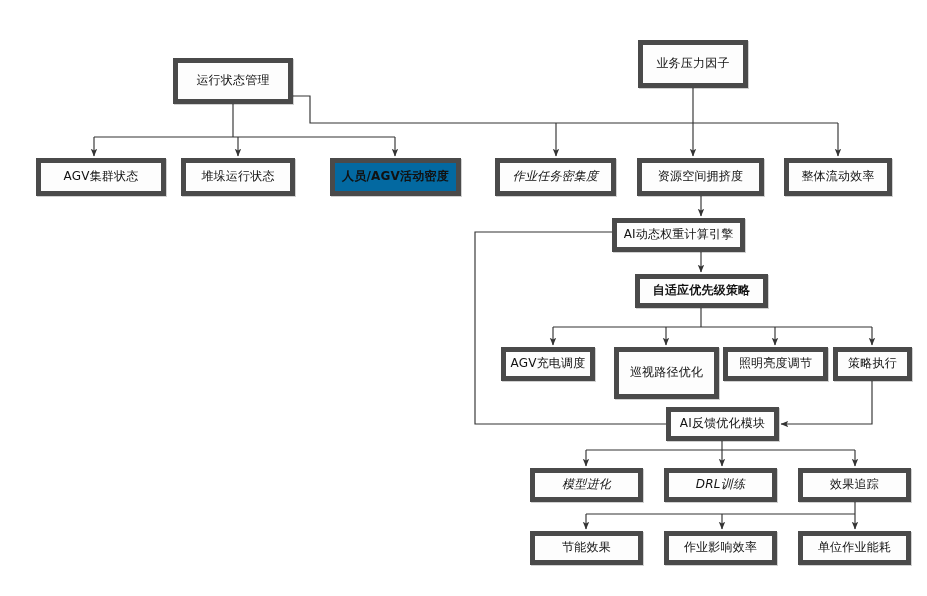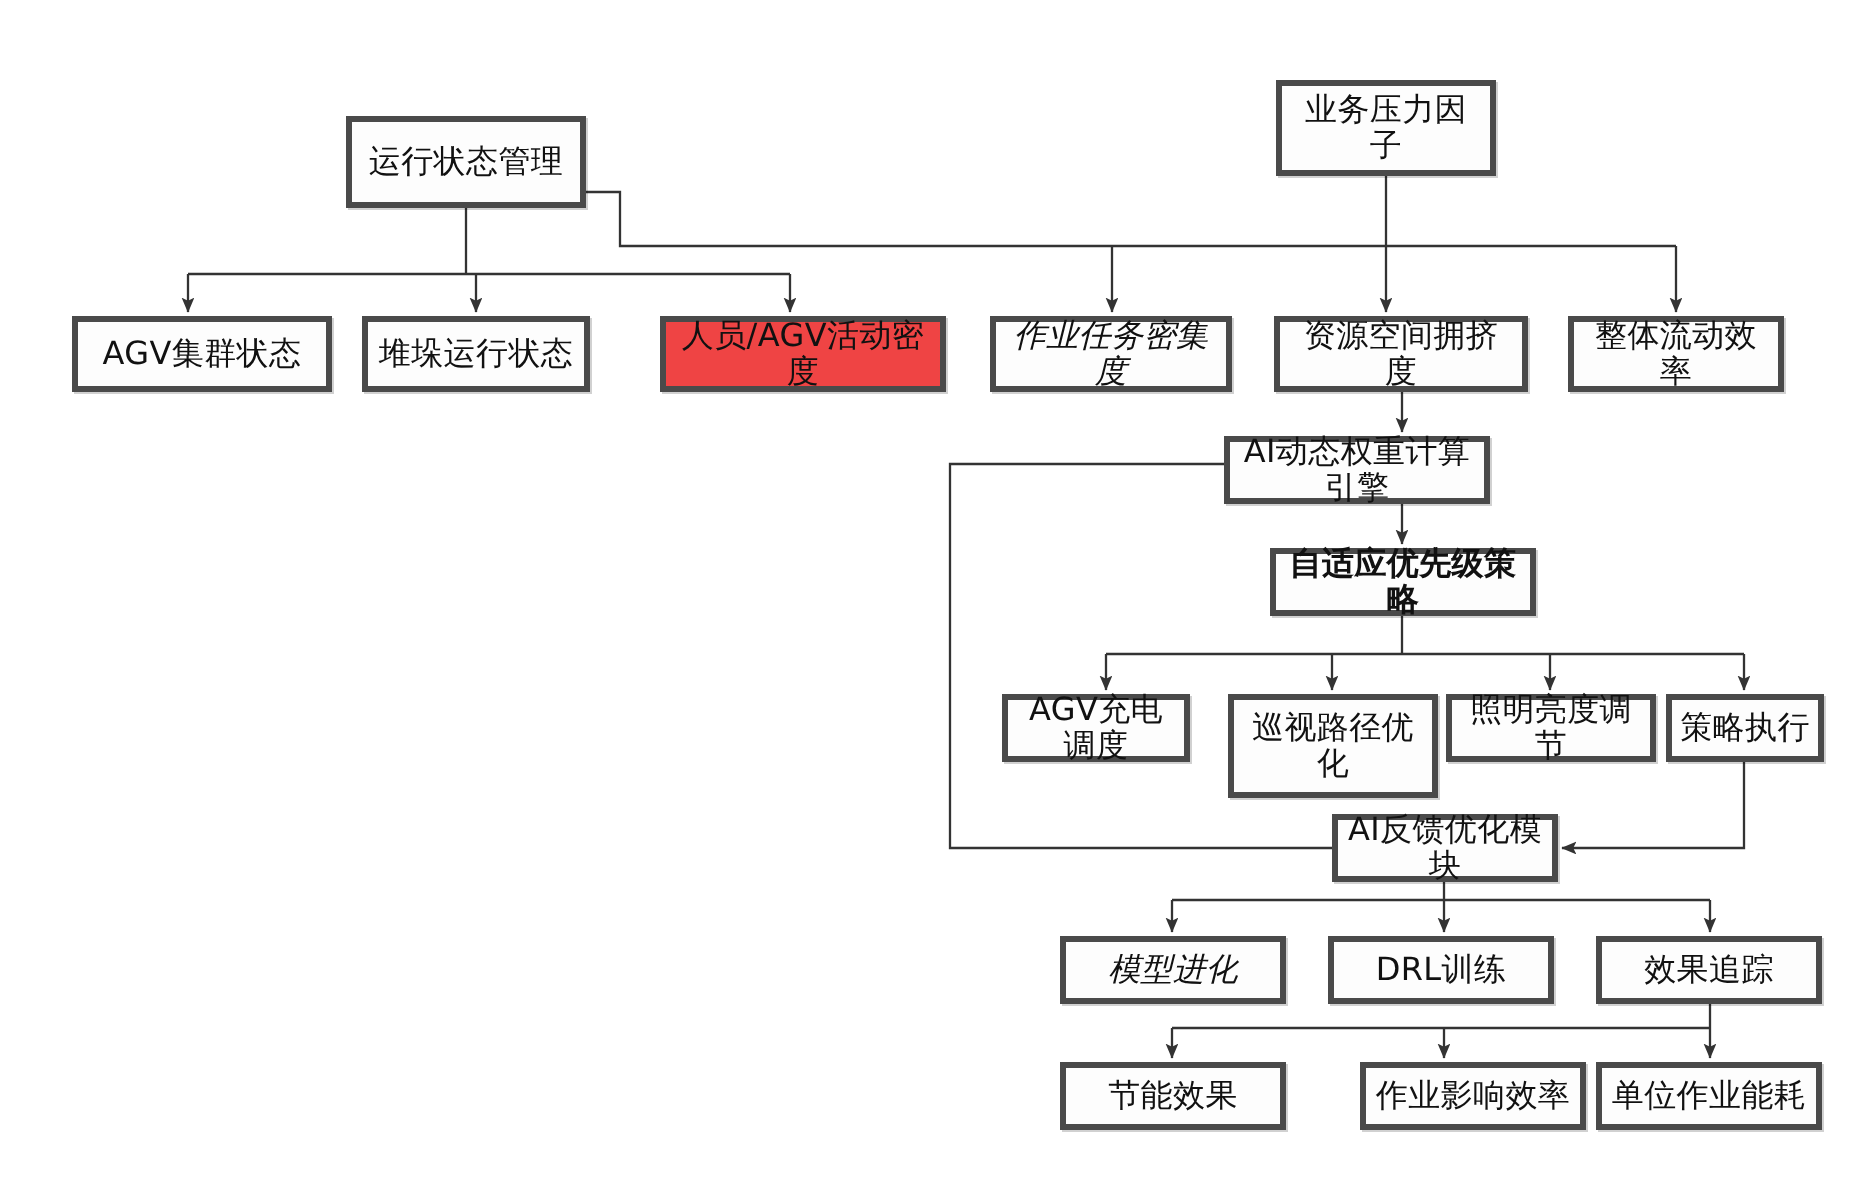--- a/index.html
+++ b/index.html
@@ -22,28 +22,28 @@
     position: absolute;
     left: 0;
     top: 0;
     width: 927px;
     height: 596px;
     pointer-events: none;
   }
   .node {
     position: absolute;
     box-sizing: border-box;
-    border: 3px solid #0ea5e9;
+    border: 5px solid #0ea5e9;
     background: #fdfdfd;
     display: flex;
     align-items: center;
     justify-content: center;
     text-align: center;
     color: #111111;
-    font-size: 16px;
+    font-size: 12px;
     line-height: 1.15;
     letter-spacing: 0.2px;
     padding: 2px 4px;
     box-shadow: 1px 1px 0 rgba(0,0,0,0.18);
   }
 </style>
 </head>
 <body>
 
 <div id="canvas">
@@ -97,31 +97,31 @@
       <path d="M722,514 L722,529" marker-end="url(#arw)"></path>
       <path d="M855,514 L855,529" marker-end="url(#arw)"></path>
     </g>
   </svg>
 
   <div id="nodes">
       <div class="node" style="left: 173px; top: 58px; width: 120px; height: 46px; border-color: rgb(74, 74, 74); background: rgb(253, 253, 253);">运行状态管理</div>
       <div class="node" style="left: 638px; top: 40px; width: 110px; height: 48px; border-color: rgb(74, 74, 74); background: rgb(253, 253, 253);">业务压力因子</div>
       <div class="node" style="left: 36px; top: 158px; width: 130px; height: 38px; border-color: rgb(74, 74, 74); background: rgb(253, 253, 253);">AGV集群状态</div>
       <div class="node" style="left: 181px; top: 158px; width: 114px; height: 38px; border-color: rgb(74, 74, 74); background: rgb(253, 253, 253);">堆垛运行状态</div>
-      <div class="node" style="left: 330px; top: 158px; width: 143px; height: 38px; border-color: rgb(74, 74, 74); background: #ef4444;">人员/AGV活动密度</div>
+      <div class="node" style="left: 330px; top: 158px; width: 131px; height: 38px; border-color: rgb(74, 74, 74); background: #0369a1; font-weight: bold;">人员/AGV活动密度</div>
       <div class="node" style="left: 495px; top: 158px; width: 121px; height: 38px; border-color: rgb(74, 74, 74); background: rgb(253, 253, 253); font-style: italic;">作业任务密集度</div>
       <div class="node" style="left: 637px; top: 158px; width: 127px; height: 38px; border-color: rgb(74, 74, 74); background: rgb(253, 253, 253);">资源空间拥挤度</div>
       <div class="node" style="left: 784px; top: 158px; width: 108px; height: 38px; border-color: rgb(74, 74, 74); background: rgb(253, 253, 253);">整体流动效率</div>
       <div class="node" style="left: 612px; top: 218px; width: 133px; height: 34px; border-color: rgb(74, 74, 74); background: rgb(253, 253, 253);">AI动态权重计算引擎</div>
       <div class="node" style="left: 635px; top: 274px; width: 133px; height: 34px; border-color: rgb(74, 74, 74); background: rgb(253, 253, 253); font-weight: bold;">自适应优先级策略</div>
       <div class="node" style="left: 501px; top: 347px; width: 94px; height: 34px; border-color: rgb(74, 74, 74); background: rgb(253, 253, 253);">AGV充电调度</div>
       <div class="node" style="left: 614px; top: 347px; width: 105px; height: 52px; border-color: rgb(74, 74, 74); background: rgb(253, 253, 253);">巡视路径优化</div>
       <div class="node" style="left: 723px; top: 347px; width: 105px; height: 34px; border-color: rgb(74, 74, 74); background: rgb(253, 253, 253);">照明亮度调节</div>
       <div class="node" style="left: 833px; top: 347px; width: 79px; height: 34px; border-color: rgb(74, 74, 74); background: rgb(253, 253, 253);">策略执行</div>
       <div class="node" style="left: 666px; top: 407px; width: 113px; height: 34px; border-color: rgb(74, 74, 74); background: rgb(253, 253, 253);">AI反馈优化模块</div>
       <div class="node" style="left: 530px; top: 468px; width: 113px; height: 34px; border-color: rgb(74, 74, 74); background: rgb(253, 253, 253); font-style: italic;">模型进化</div>
-      <div class="node" style="left: 664px; top: 468px; width: 113px; height: 34px; border-color: rgb(74, 74, 74); background: rgb(253, 253, 253);">DRL训练</div>
+      <div class="node" style="left: 664px; top: 468px; width: 113px; height: 34px; border-color: rgb(74, 74, 74); background: rgb(253, 253, 253); font-style: italic;">DRL训练</div>
       <div class="node" style="left: 798px; top: 468px; width: 113px; height: 34px; border-color: rgb(74, 74, 74); background: rgb(253, 253, 253);">效果追踪</div>
       <div class="node" style="left: 530px; top: 531px; width: 113px; height: 34px; border-color: rgb(74, 74, 74); background: rgb(253, 253, 253);">节能效果</div>
-      <div class="node" style="left: 664px; top: 531px; width: 113px; height: 34px; border-color: rgb(74, 74, 74); background: rgb(253, 253, 253); margin-left: 16px;">作业影响效率</div>
+      <div class="node" style="left: 664px; top: 531px; width: 113px; height: 34px; border-color: rgb(74, 74, 74); background: rgb(253, 253, 253);">作业影响效率</div>
       <div class="node" style="left: 798px; top: 531px; width: 113px; height: 34px; border-color: rgb(74, 74, 74); background: rgb(253, 253, 253);">单位作业能耗</div>
     </div>
 </div>
 
 </body></html>

